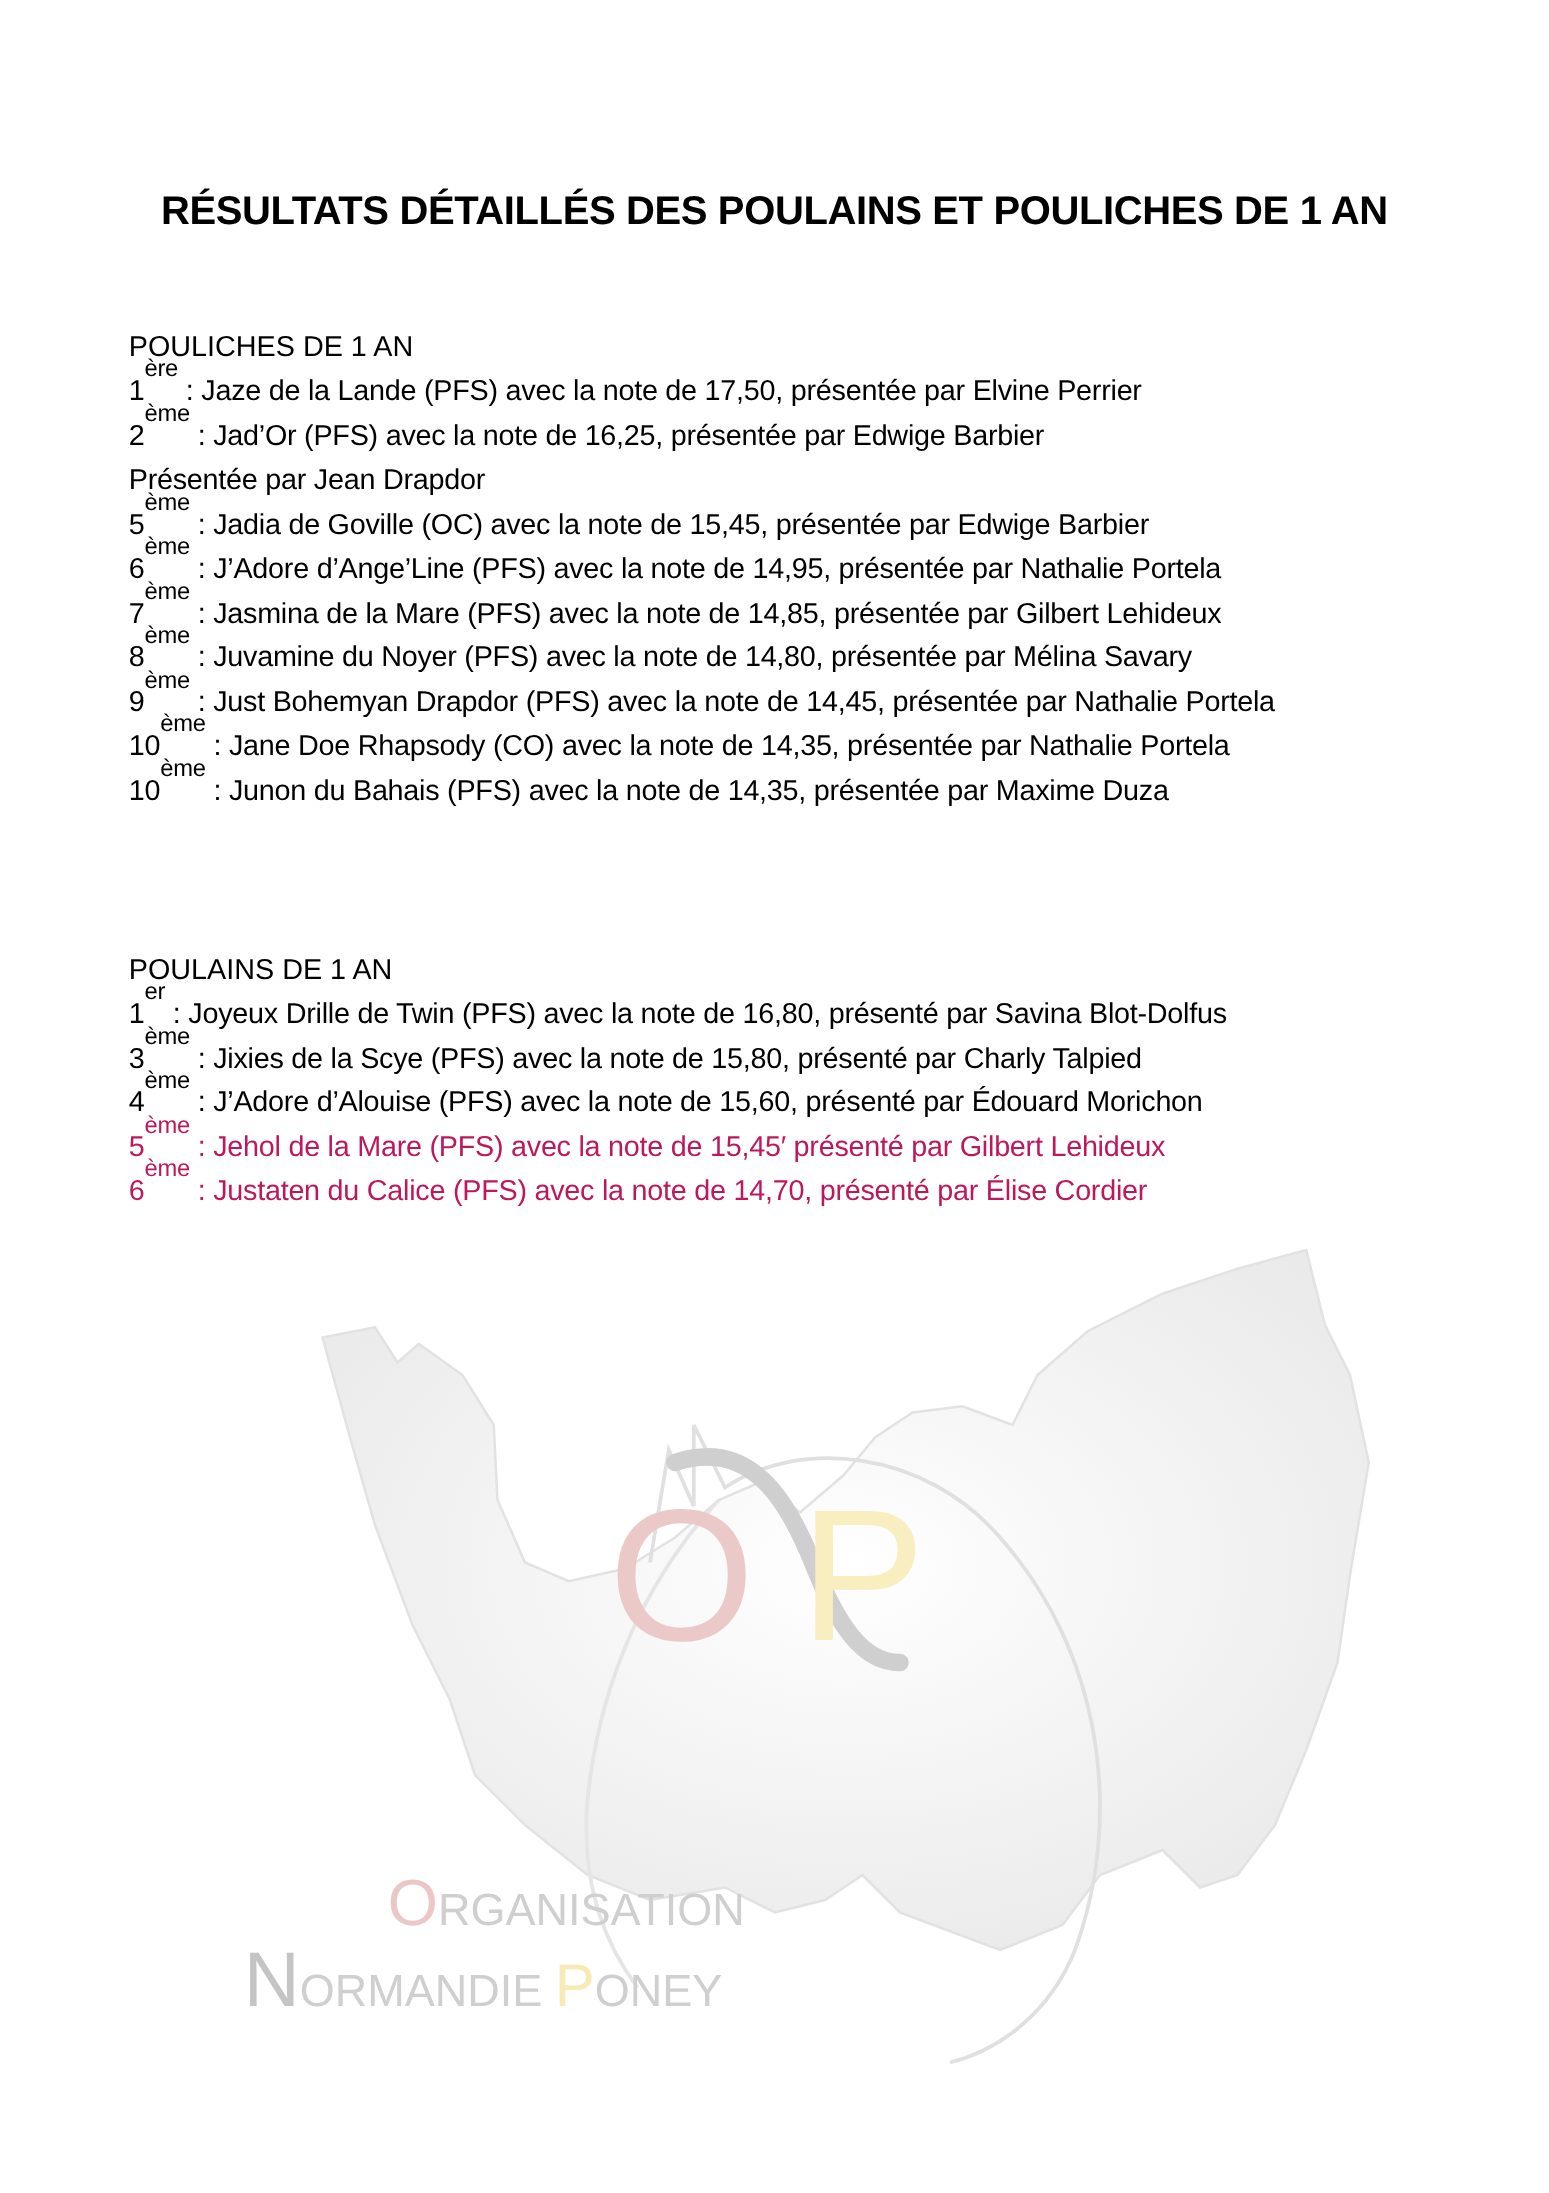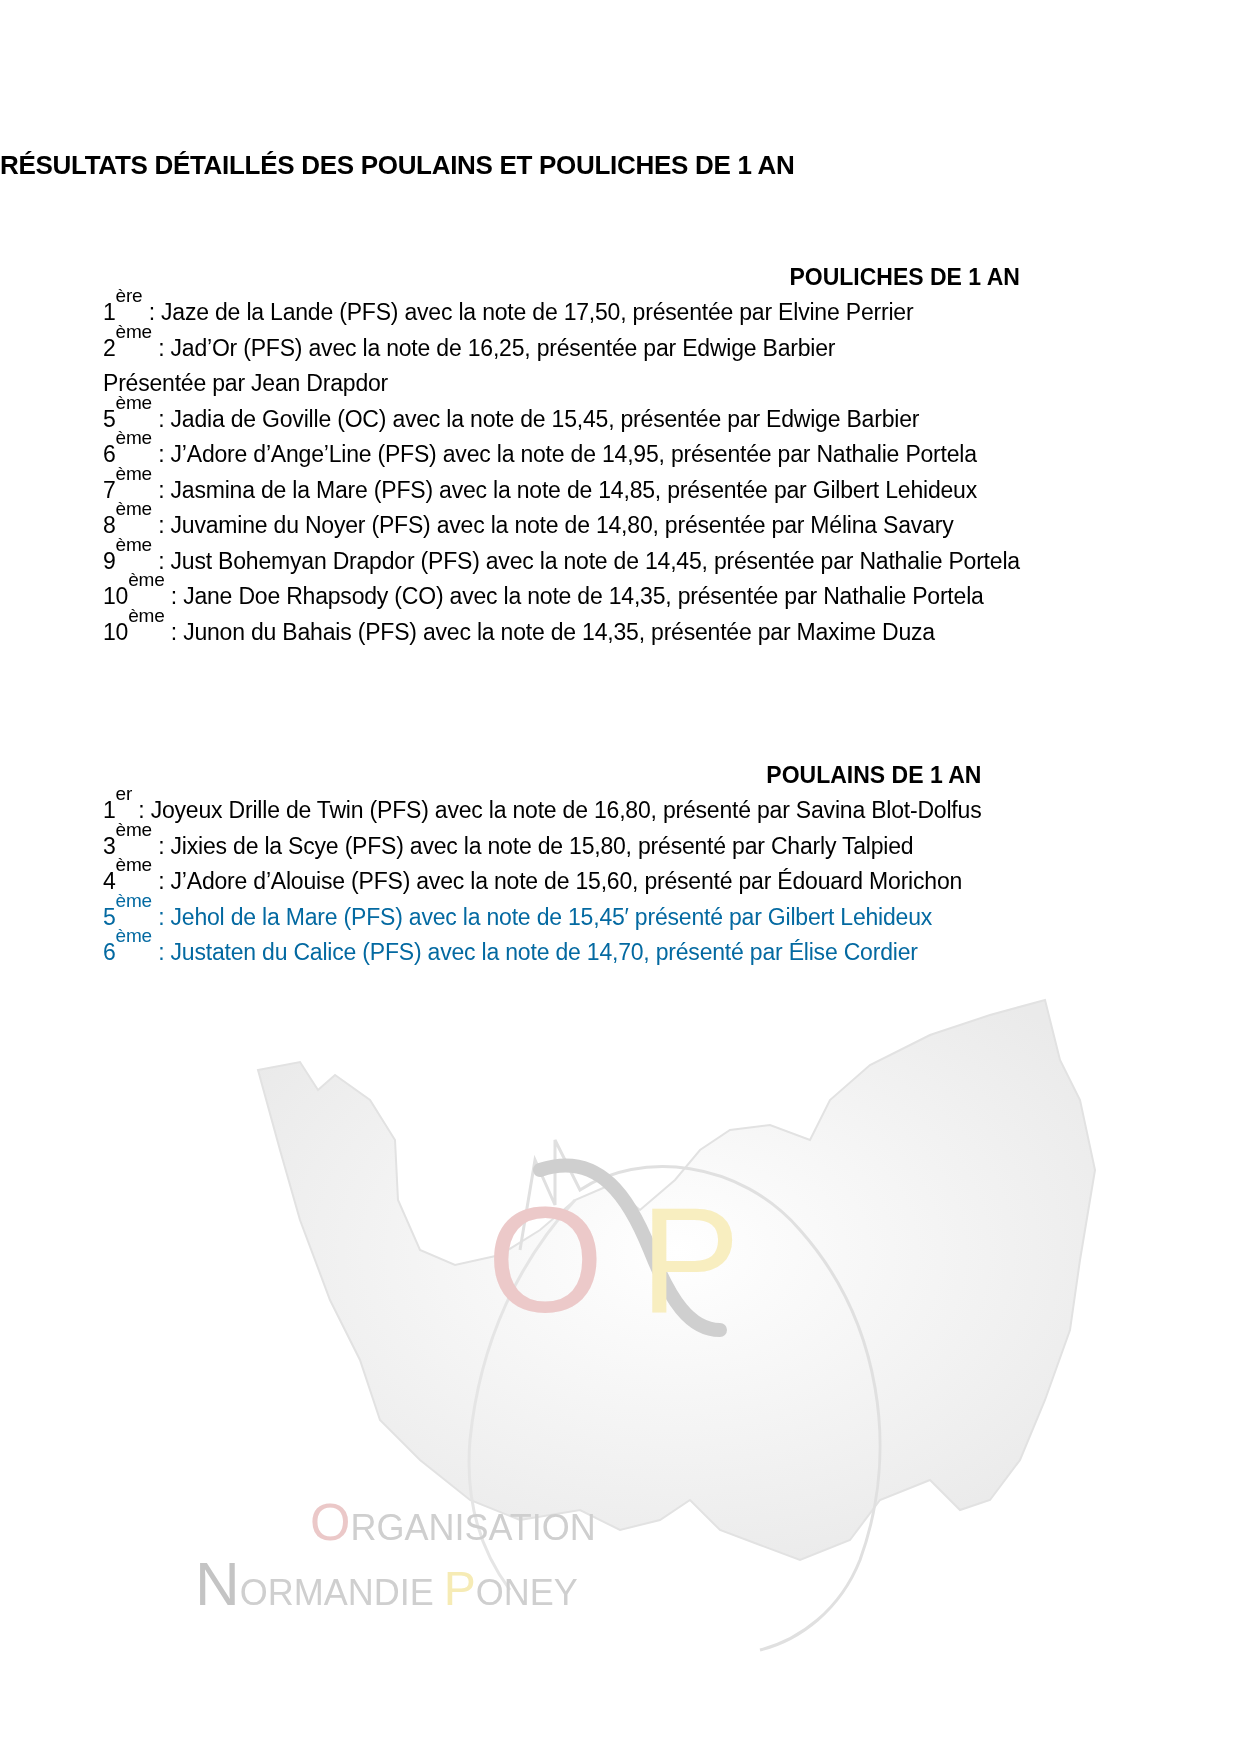--- a/index.html
+++ b/index.html
@@ -1,26 +1,26 @@
 <!DOCTYPE html>
 <html><head>
 <meta charset="utf-8">
 <style>
   html, body { margin:0; padding:0; background:#ffffff; }
   body { width:1239px; height:1754px; position:relative; overflow:hidden;
          font-family:"Liberation Sans", sans-serif; color:#000; }
   .watermark { position:absolute; left:0; top:0; width:1239px; height:1754px; z-index:0; }
   .content { position:relative; z-index:1; }
-  .title { position:absolute; left:0; width:1239px; top:150px; text-align:left;
-           font-weight:bold; font-size:26px; letter-spacing:-0.3px; }
+  .title { position:absolute; left:0; width:1239px; top:150px; text-align:center;
+           font-weight:bold; font-size:32px; letter-spacing:-0.3px; }
   .section { position:absolute; left:103px; }
-  .sec-head { font-weight:bold; font-size:23px; height:35px; line-height:35px;text-align:right; }
+  .sec-head { font-weight:normal; font-size:23px; height:35px; line-height:35px; }
   .line { font-size:23px; height:35.5px; line-height:35.5px; white-space:nowrap; letter-spacing:-0.2px; }
   .line sup { font-size:19px; vertical-align:top; position:relative; top:-9px; line-height:1; }
-  .line.faded { color:#0369a1; }
+  .line.faded { color:#be185d; }
   #s1 { top:260px; }
   #s2 { top:758px; }
 </style>
 </head>
 <body>
 
 <svg class="watermark" viewBox="0 0 1239 1754" xmlns="http://www.w3.org/2000/svg">
   <defs>
     <radialGradient id="mapgrad" cx="0.5" cy="0.45" r="0.6">
       <stop offset="0" stop-color="#ffffff"></stop>

